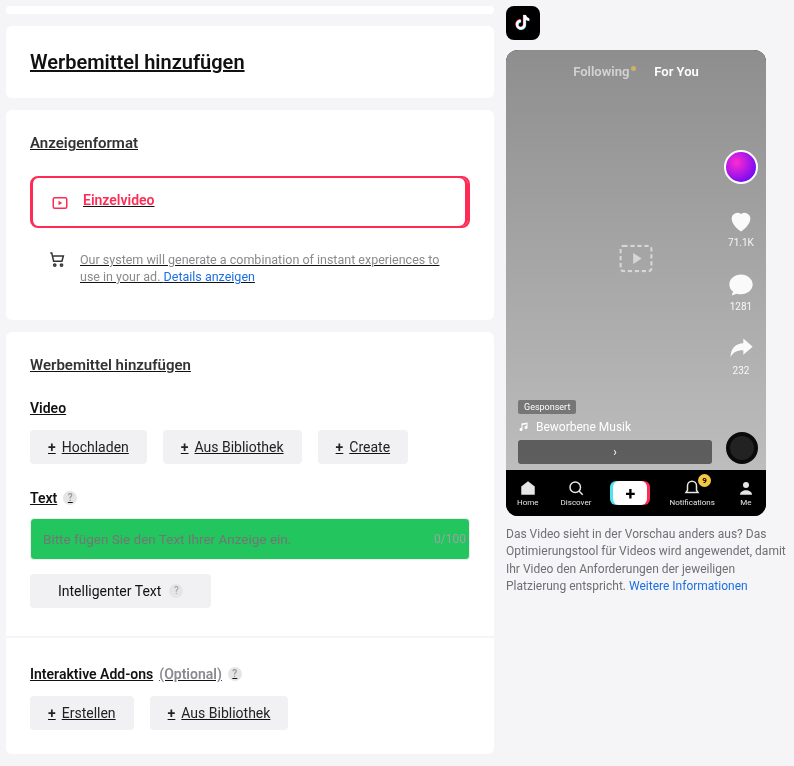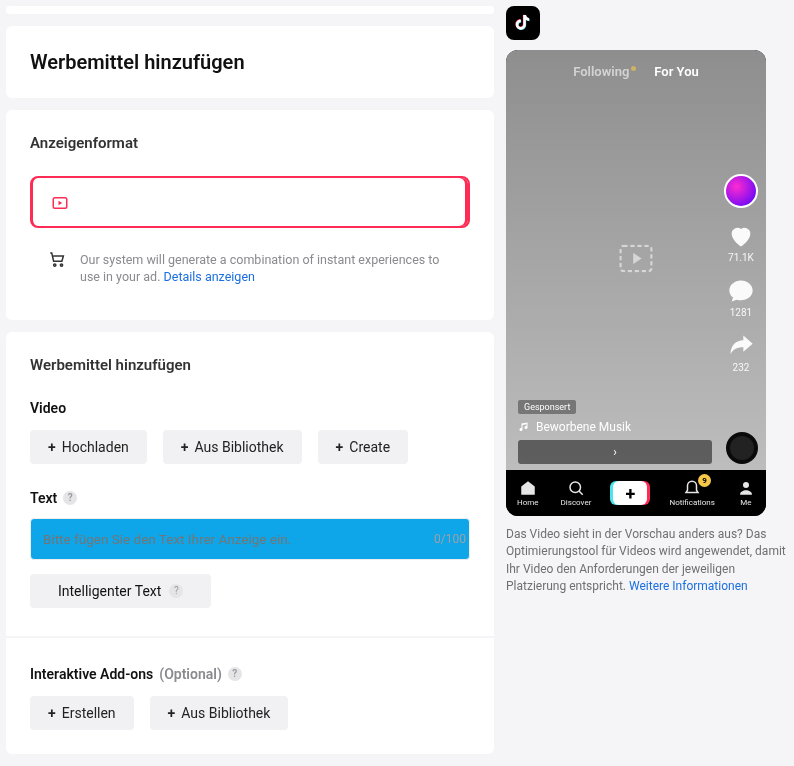--- a/index.html
+++ b/index.html
@@ -1,52 +1,52 @@
 <!DOCTYPE html>
 <html><head>
 <meta charset="utf-8">
 <style>
   * { box-sizing: border-box; margin: 0; padding: 0; font-family: -apple-system, BlinkMacSystemFont, "Segoe UI", Roboto, Helvetica, Arial, sans-serif; }
   body { background: #f5f5f7; color: #121212; font-size: 14px; }
   .page { display: flex; gap: 12px; padding: 6px 6px 30px 6px; }
   .left { flex: 1 1 auto; display: flex; flex-direction: column; gap: 12px; }
   .right { width: 282px; flex: none; }
-  .card { background: #fff; border-radius: 6px; padding: 24px 24px 24px 24px; }
+  .card { background: #fff; border-radius: 6px; padding: 24px 24px 24px 24px; text-decoration: underline; }
   .shallow-card { background:#fff; border-radius:6px; height:8px; }
   .h1 { font-size: 20px; font-weight: 600; color:#111; }
   .section-title { font-size: 15px; font-weight:600; color:#333; margin-bottom:6px; }
   .muted { color:#8a8a8f; }
   .fmt-option { border:1px solid #e6e6e8; border-radius:8px; padding:14px 18px; display:flex; gap:14px; cursor:pointer; }
   .fmt-option.selected { border:2px solid #fe2c55; box-shadow: -3px 0 0 0 #fe2c55 inset; border-left-width:3px; }
   .fmt-option.selected .fmt-title { color:#fe2c55; }
   .fmt-icon { width:18px; flex:none; display:flex; align-items:flex-start; padding-top:2px; }
   .fmt-title { font-weight:600; font-size:14px; }
   .fmt-desc { font-size:12.5px; color:#8a8a8f; margin-top:4px; line-height:1.35; }
   .link { color:#1c6fe0; text-decoration:none; cursor:pointer; }
   .btnrow { display:flex; gap:16px; flex-wrap:wrap; margin-top:14px; }
   .btn { background:#f1f1f3; border:none; border-radius:4px; padding:9px 18px; font-size:14px; color:#222; cursor:pointer; display:inline-flex; align-items:center; gap:6px; }
   .plus { font-weight:600; }
   .label-row { display:flex; align-items:center; gap:6px; font-weight:600; }
   .help-dot { width:14px;height:14px;border-radius:50%;background:#e5e5e7;color:#9a9a9e;font-size:10px;display:inline-flex;align-items:center;justify-content:center;cursor:pointer; }
-  .text-input { width:100%; border:1px solid #eee; background:#0ea5e9; border-radius:4px; padding:12px 80px 12px 12px; font-size:13.5px; color:#333; }
+  .text-input { width:100%; border:1px solid #eee; background:#22c55e; border-radius:4px; padding:12px 80px 12px 12px; font-size:13.5px; color:#333; }
   .input-wrap { position:relative; margin-top:12px; }
   .counter { position:absolute; right:4px; top:50%; transform:translateY(-50%); font-size:12px; color:#a0a0a4; }
   .pill { background:#f1f1f3; border-radius:4px; padding:9px 28px; display:inline-flex; align-items:center; gap:8px; margin-top:14px; font-size:14px; }
   .subsection { margin-top:26px; }
   .hr { height:2px; background:#f5f5f7; margin:28px -24px; }
   
   .tt-logo { width:34px;height:34px;border-radius:8px;background:#000;display:flex;align-items:center;justify-content:center;margin-bottom:10px; }
   .tt-logo svg { width:20px;height:20px; }
   .prev-title { font-size:14px; font-weight:600; margin-bottom:10px; }
   .phone { width:260px; border-radius:12px; overflow:hidden; background:#000; }
   .feed { height:420px; background:linear-gradient(180deg,#8e8e8e,#bdbdbd); position:relative; color:#fff; }
   .topnav { position:absolute; top:14px; left:0; right:0; display:flex; gap:18px; justify-content:center; font-size:13px; font-weight:600; }
   .topnav .dim { opacity:.6; }
   .dot { width:5px;height:5px;border-radius:50%;background:#f6c847;display:inline-block;vertical-align:super;margin-left:2px; }
-  .rail { position:absolute; right:8px; top:124px; display:flex; flex-direction:column; align-items:center; gap:14px; }
+  .rail { position:absolute; right:8px; top:100px; display:flex; flex-direction:column; align-items:center; gap:23px; }
   .avatar { width:34px;height:34px;border-radius:50%;background:radial-gradient(circle at 35% 35%,#ff2bd0,#4a00ff);border:2px solid #fff; }
   .rail-icon { display:flex; flex-direction:column; align-items:center; gap:2px; color:#fff; }
   .rail-icon svg { width:28px;height:28px;fill:#fff;opacity:.95; }
   .rail-icon .cnt { font-size:10px; opacity:.9; }
   .spons { position:absolute; left:12px; bottom:56px; font-size:9px; background:rgba(0,0,0,.35); padding:2px 6px; border-radius:2px; }
   .music { position:absolute; left:12px; bottom:36px; font-size:12px; display:flex; align-items:center; gap:6px; }
   .cta { position:absolute; left:12px; bottom:6px; right:54px; height:24px; background:rgba(70,70,70,.8); border-radius:3px; display:flex; align-items:center; justify-content:center; color:#fff; font-size:12px; }
   .disc { position:absolute; right:8px; bottom:6px; width:32px;height:32px;border-radius:50%;background:#222;border:4px solid #0a0a0a; }
   .center-play { position:absolute; left:50%; top:50%; transform:translate(-50%,-50%); opacity:.55; }
   .bottombar { height:46px; background:#000; display:flex; align-items:center; justify-content:space-around; color:#fff; position:relative; }
@@ -72,20 +72,21 @@
       <div style="height:18px"></div>
 
       <div class="fmt-option selected">
         <div class="fmt-icon">
           <svg viewBox="0 0 24 24" width="18" height="18" fill="none" stroke="#fe2c55" stroke-width="2">
               <rect x="3" y="5" width="18" height="14" rx="2"></rect>
               <path d="M10 9l5 3-5 3z" fill="#fe2c55" stroke="none"></path>
             </svg>
         </div>
         <div>
+          <div class="fmt-title">Einzelvideo</div>
         </div>
       </div>
 
       <div style="height:10px"></div>
 
       <div class="fmt-option" style="border:none;background:transparent;padding:10px 18px;">
         <div class="fmt-icon">
           <svg viewBox="0 0 24 24" width="18" height="18" fill="none" stroke="#333" stroke-width="2">
               <circle cx="9" cy="20" r="1.5"></circle>
               <circle cx="18" cy="20" r="1.5"></circle>

